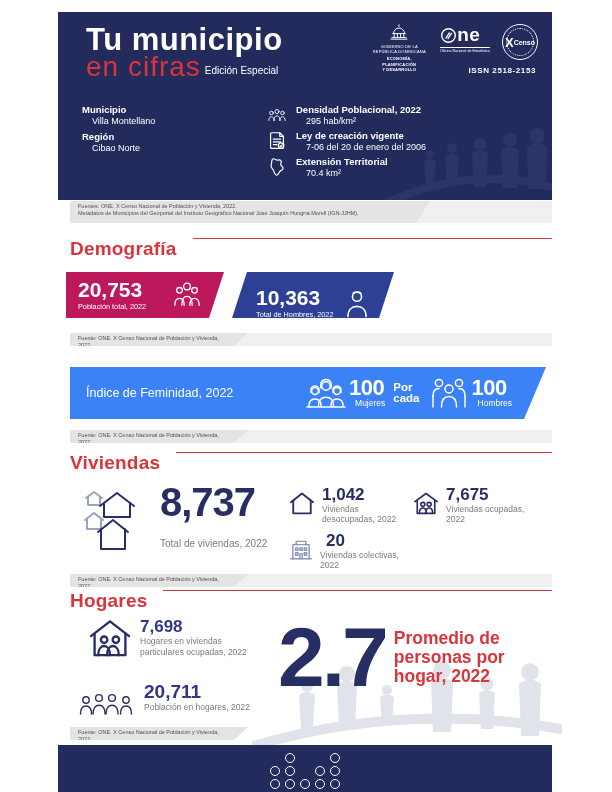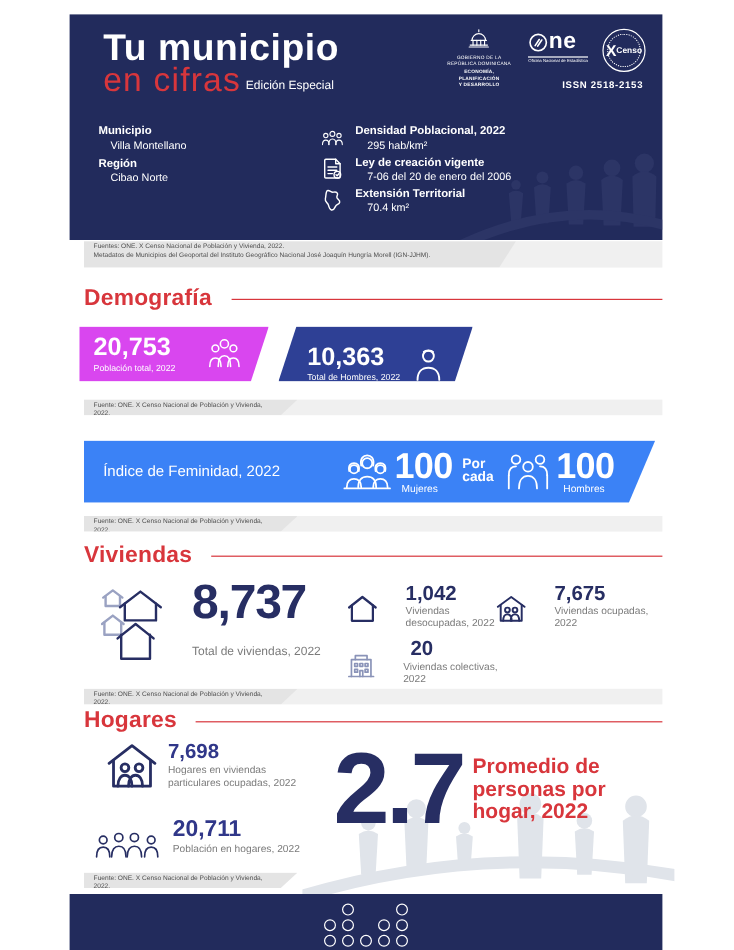--- a/index.html
+++ b/index.html
@@ -37,21 +37,21 @@
   .iicon { width:22px; height:22px; color:#fff; flex:none; }
   .iicon svg { width:100%; height:100%; }
 
   
   .src { position:absolute; left:70px; width:482px; background:var(--strip-light,#f0f0f0); }
   .src-dark { height:100%; background:var(--strip,#e4e4e4); padding:2px 14px 0 8px;
               clip-path:polygon(0 0,100% 0,calc(100% - 14px) 100%,0 100%); }
   .src-txt { font-size:5.5px; color:#4f4f4f; line-height:1.35; }
 
   
-  .sec-title { position:absolute; left:70px; width:482px; display:flex; align-items:center; }
+  .sec-title { position:absolute; left:70px; width:482px; display:flex; align-items:flex-start; }
   .sec-title .stxt { font-size:19px; font-weight:bold; color:var(--red,#d8363c); letter-spacing:.2px; }
   .sec-title .rule { flex:1; border-top:1.4px solid var(--red,#d8363c); margin-left:16px; }
 
   
   .banners { position:absolute; left:66px; top:272px; width:482px; height:46px; display:flex; gap:8px; }
   .banner { height:100%; color:#fff; display:flex; align-items:center; position:relative; }
   .banner.b1 { width:158px; clip-path:polygon(0 0,100% 0,calc(100% - 15px) 100%,0 100%); padding:0 22px 0 12px; }
   .banner.b2 { width:146px; clip-path:polygon(15px 0,100% 0,calc(100% - 15px) 100%,0 100%); padding:0 22px 0 24px; }
   .banner.b3 { width:162px; clip-path:polygon(15px 0,100% 0,calc(100% - 15px) 100%,0 100%); padding:16px 22px 0 24px; }
   .bnum { font-size:21px; font-weight:bold; line-height:1; }
@@ -61,31 +61,31 @@
 
   
   .band { position:absolute; left:70px; top:367px; width:476px; height:52px; color:#fff;
           clip-path:polygon(0 0,100% 0,calc(100% - 22px) 100%,0 100%);
           display:flex; align-items:center; padding:0 34px 0 16px; }
   .band-label { font-size:12.5px; line-height:1.15; width:160px; }
   .bgrp { display:flex; align-items:center; }
   .bgicon { width:42px; height:34px; color:#fff; }
   .bgicon svg { width:100%; height:100%; }
   .num100 { margin-left:2px; }
-  .num100 .n { font-size:30px; font-weight:bold; line-height:.9; letter-spacing:-.5px; }
+  .num100 .n { font-size:22px; font-weight:bold; line-height:.9; letter-spacing:-.5px; }
   .num100 .l { font-size:8.5px; margin:0 0 0 6px; }
   .porcada { font-size:11.5px; font-weight:bold; line-height:1; margin:0 8px; }
 
   
   .viv { position:absolute; left:70px; top:482px; width:482px; height:88px; }
   .cluster { position:absolute; left:14px; top:2px; width:70px; height:76px; }
   .vtot { position:absolute; left:90px; top:0; }
   .vtot-num { font-size:40px; font-weight:bold; color:var(--navy-text,#272e63); line-height:1; letter-spacing:-1px; }
   .vtot-lab { font-size:10px; color:var(--gray-label,#7b7b7b); margin-top:16px; width:110px; line-height:1.25; }
-  .vitem { position:absolute; display:flex; gap:22px;align-items:center; }
+  .vitem { position:absolute; display:flex; gap:6px; }
   .vitem .vicon { width:28px; height:28px; color:var(--navy-text,#272e63); flex:none; margin-top:4px; }
   .vitem .vicon svg { width:100%; height:100%; }
   .vnum { font-size:17px; font-weight:bold; color:var(--navy-text,#272e63); line-height:1.05; }
   .vlab { font-size:8.5px; color:var(--gray-label,#7b7b7b); line-height:1.25; width:88px; }
 
   
   .hog { position:absolute; left:70px; top:614px; width:482px; height:116px; }
   .hog-bg { position:absolute; left:182px; top:-6px; pointer-events:none; }
   .hitem { position:absolute; display:flex; gap:8px; }
   .hicon { color:var(--navy-text,#272e63); flex:none; }
@@ -233,21 +233,21 @@
       <div class="src-txt">Metadatos de Municipios del Geoportal del Instituto Geográfico Nacional José Joaquín Hungría Morell (IGN-JJHM).</div>
     </div>
   </div>
 
   <div class="sec-title" style="top:238px;">
     <span class="stxt">Demografía</span>
     <span class="rule"></span>
   </div>
 
   <div class="banners">
-    <div class="banner b1" style="background-color: #d946ef;">
+    <div class="banner b1" style="background-color: #be185d;">
       <div>
         <div class="bnum">20,753</div>
         <div class="blabel">Población total, 2022</div>
       </div>
       <span class="bicon">
         <svg class="lineart" viewBox="0 0 32 34" style="stroke-width:1.4;">
           <circle cx="8" cy="12" r="3"></circle>
             <path d="M3 28c0-5 2-7.5 5-7.5s5 2.5 5 7.5"></path>
           <circle cx="24" cy="12" r="3"></circle>
             <path d="M19 28c0-5 2-7.5 5-7.5s5 2.5 5 7.5"></path>

